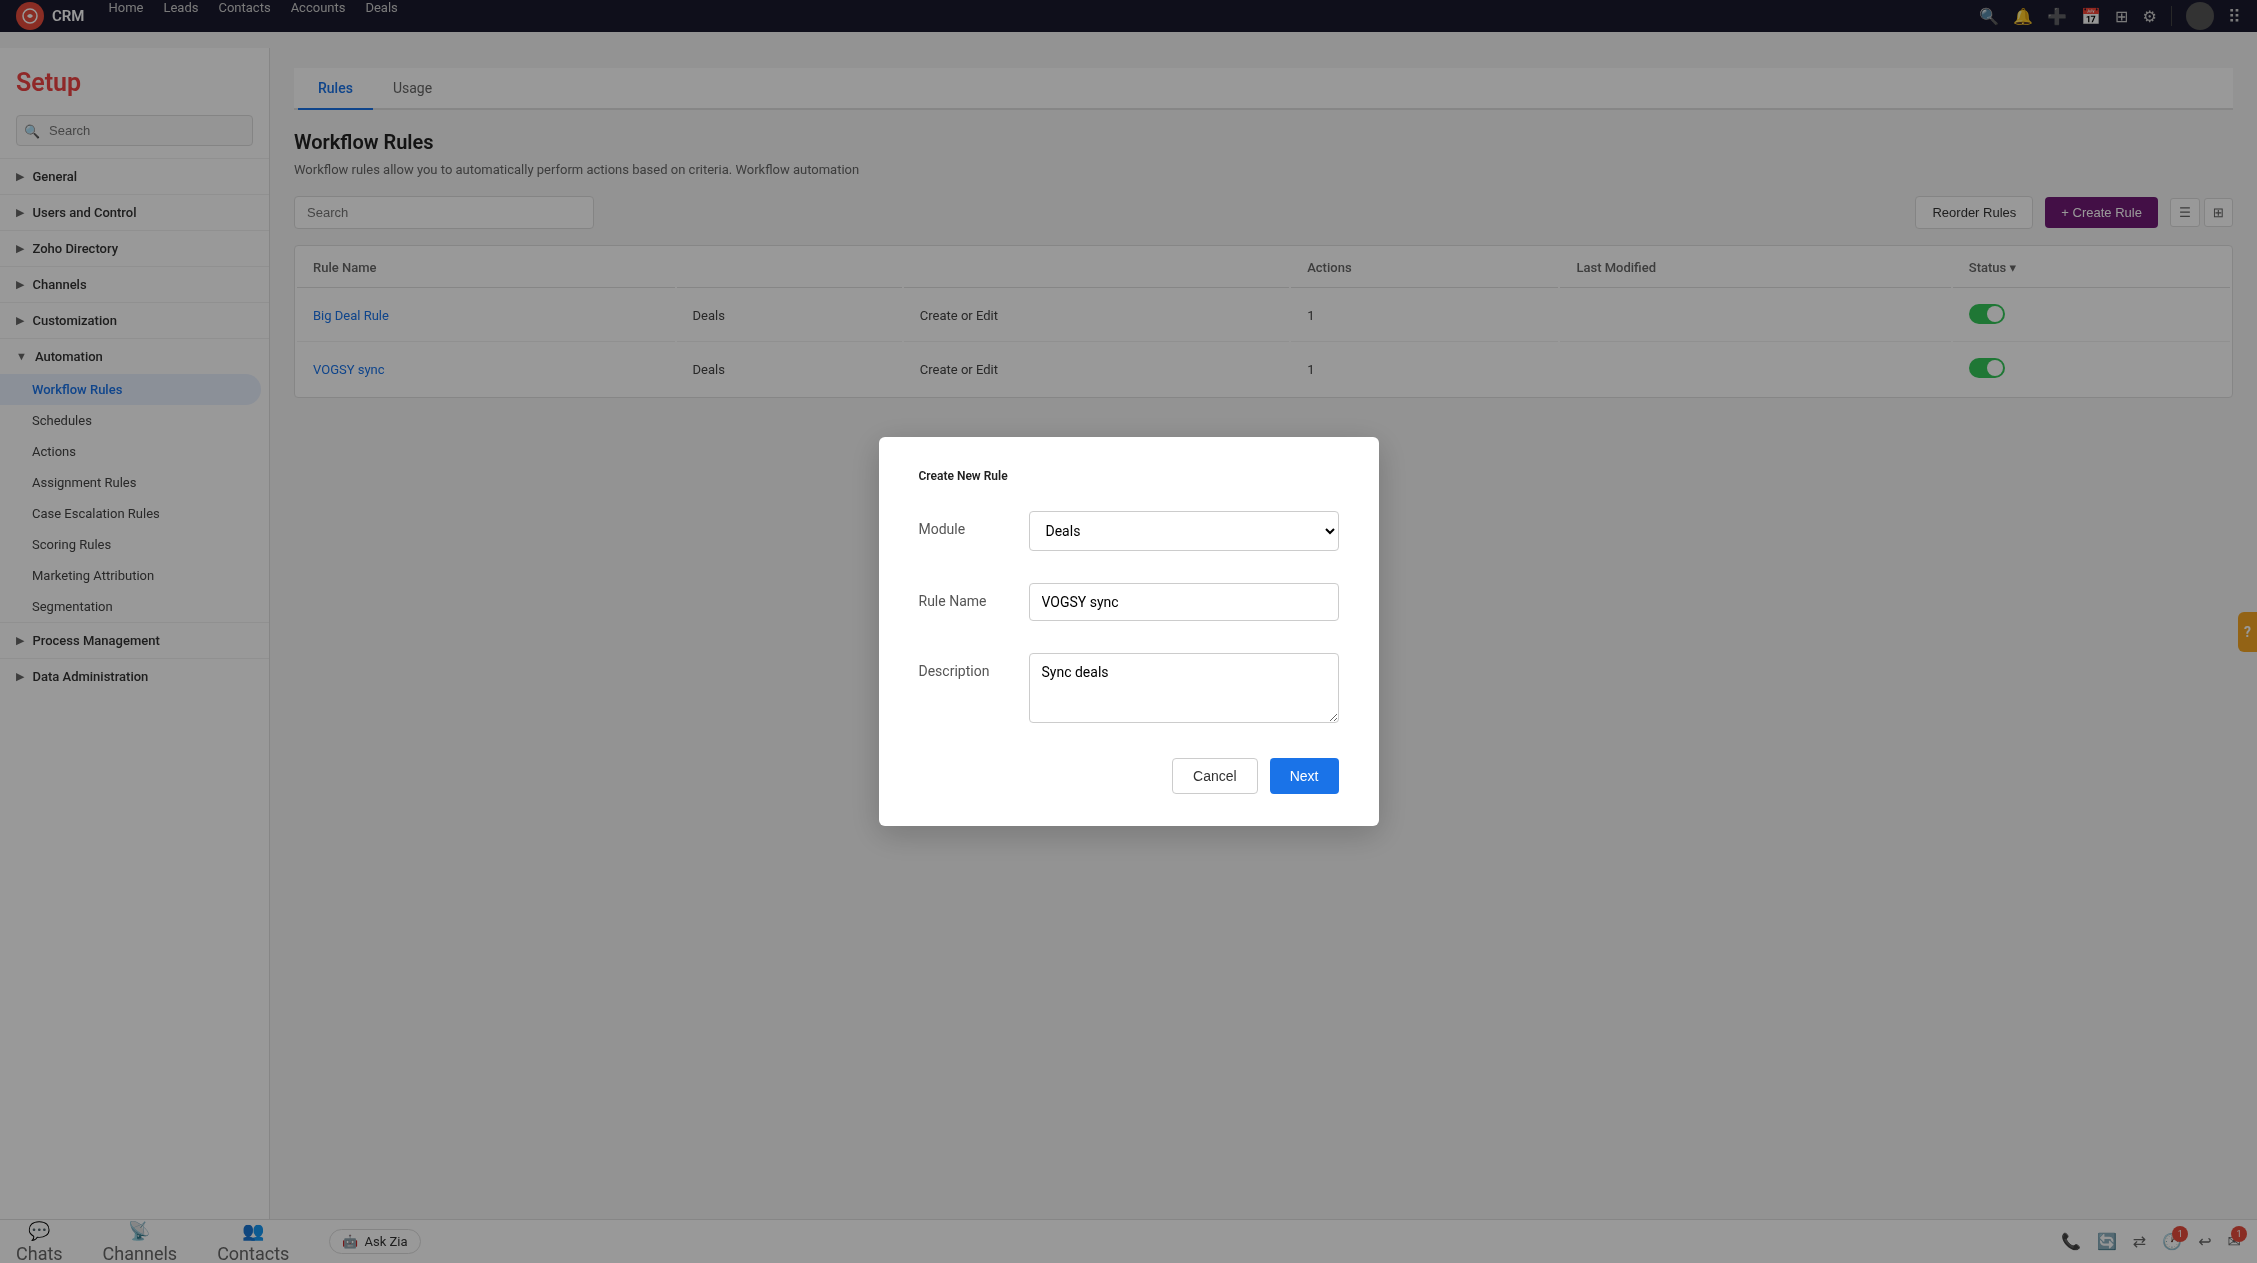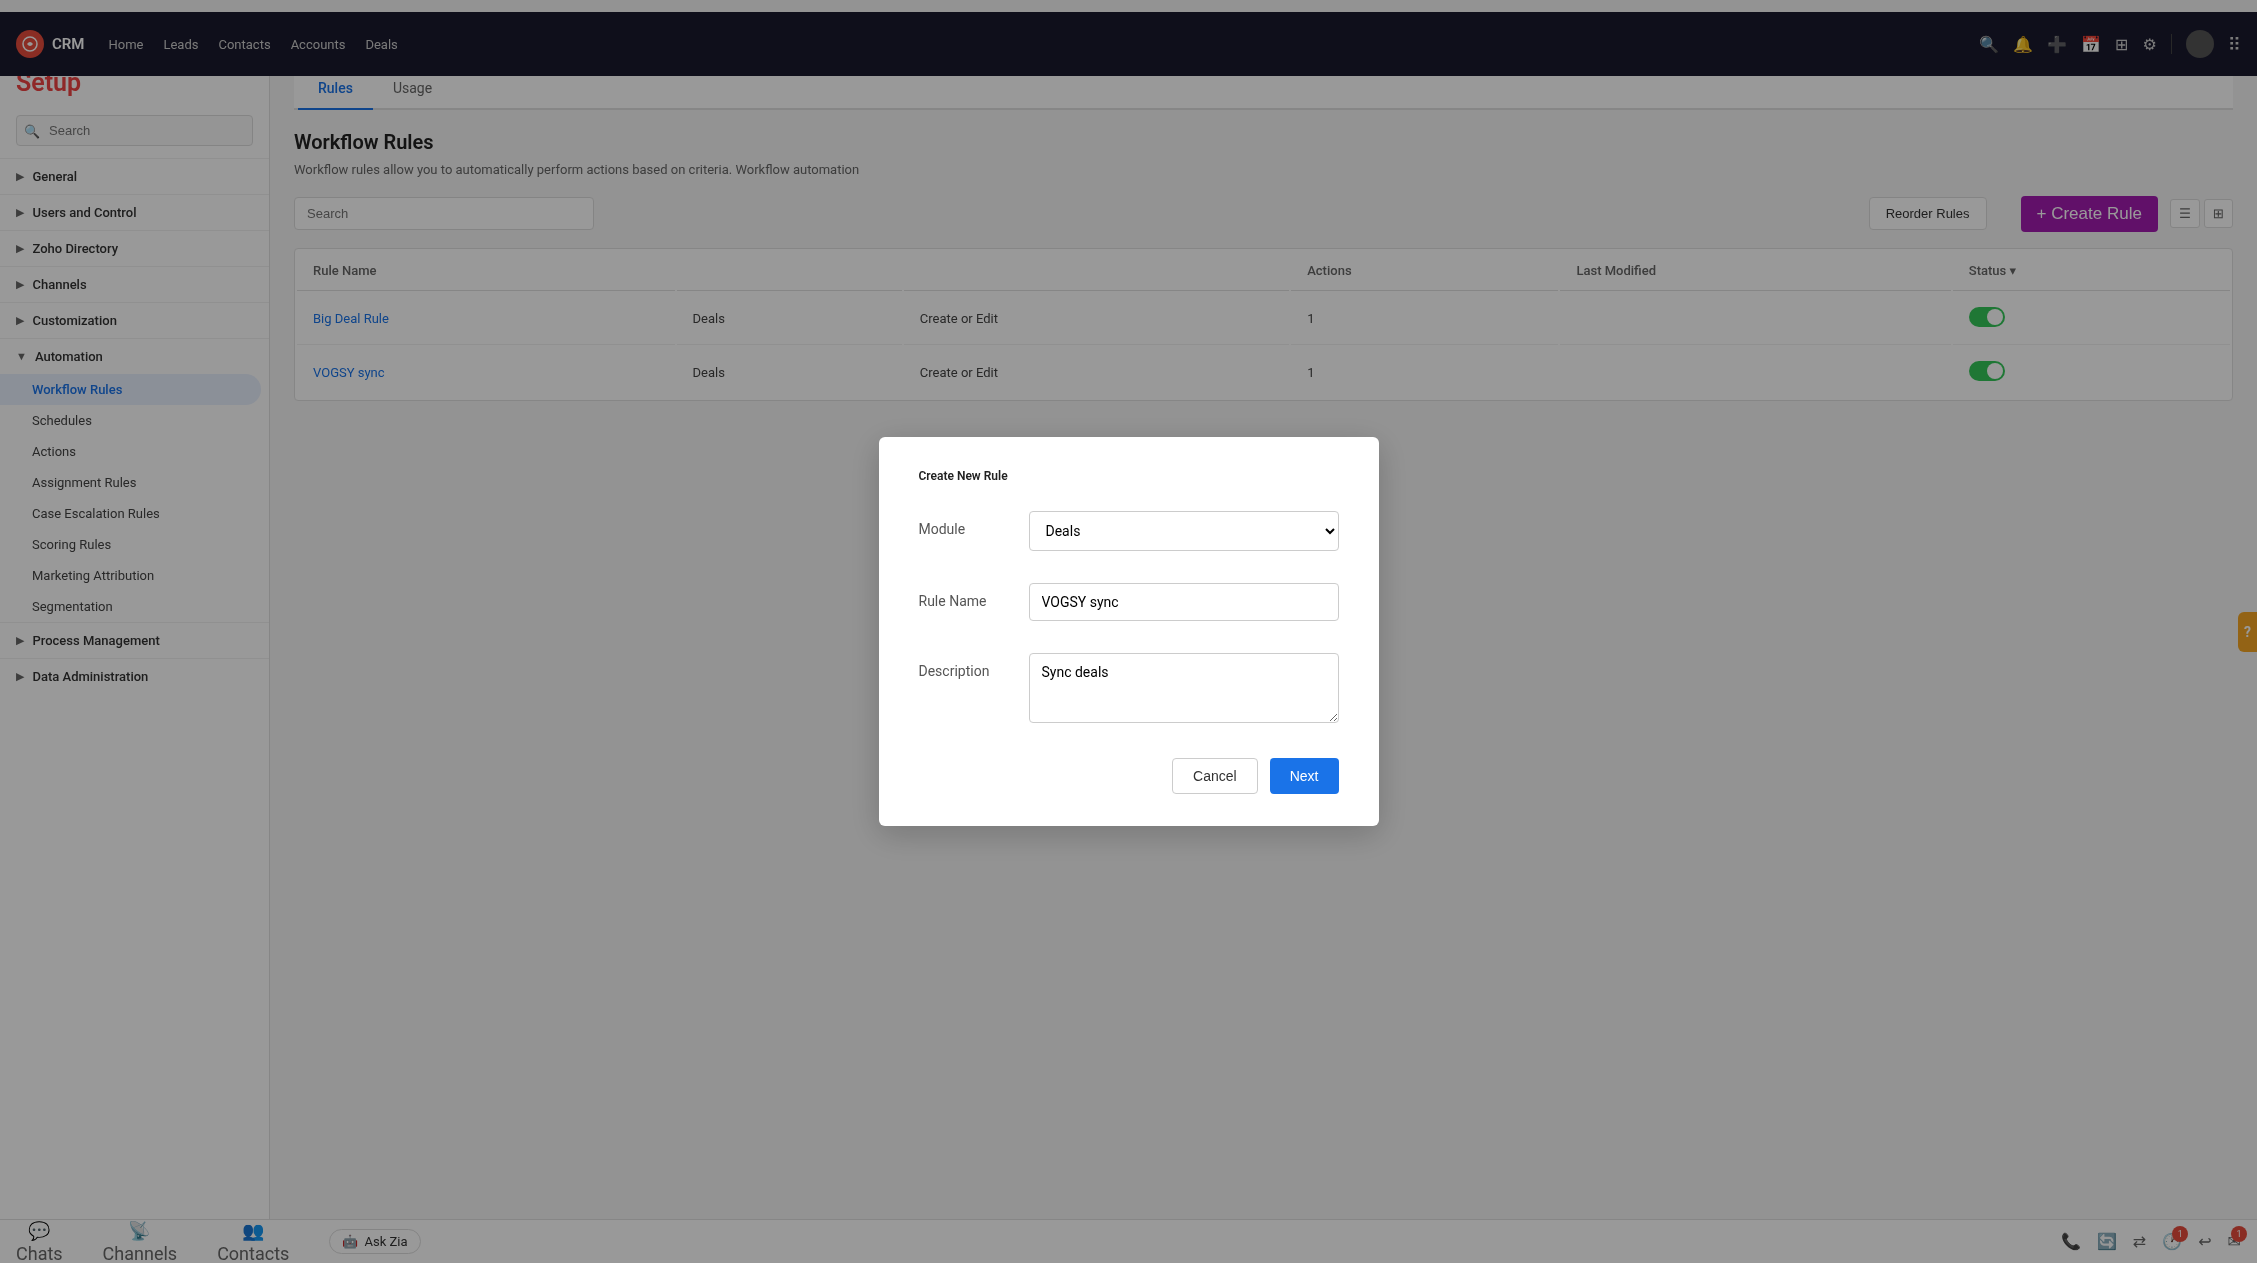--- a/index.html
+++ b/index.html
@@ -1,20 +1,20 @@
 <!DOCTYPE html>
 <html><head>
   <meta charset="utf-8">
   <style>
     * { box-sizing: border-box; margin: 0; padding: 0; }
     body { font-family: -apple-system, BlinkMacSystemFont, 'Segoe UI', Roboto, sans-serif; font-size: 14px; background: #f5f5f5; overflow: hidden; }
 
     
     .topnav {
-      display: flex; align-items: center; background: #1a1a2e; height: 64px; padding: 0 16px; gap: 24px; position: fixed; top: 12px; left: 0; right: 0; z-index: 100;
+      display: flex; background: #1a1a2e; height: 32px; padding: 0 16px; gap: 24px; position: fixed; top: 0; left: 0; right: 0; z-index: 100;
     }
     .topnav-logo { display: flex; align-items: center; gap: 8px; color: #e74c3c; }
     .topnav-logo-icon { width: 28px; height: 28px; background: #e74c3c; border-radius: 50%; display: flex; align-items: center; justify-content: center; color: white; font-size: 12px; font-weight: bold; }
     .topnav-brand { color: white; font-size: 15px; font-weight: 600; }
     .topnav-links { display: flex; gap: 20px; flex: 1; }
     .topnav-link { color: #ccc; font-size: 13px; cursor: pointer; text-decoration: none; }
     .topnav-icons { display: flex; gap: 14px; align-items: center; margin-left: auto; }
     .topnav-icon { color: #ccc; font-size: 16px; cursor: pointer; }
     .topnav-avatar { width: 28px; height: 28px; background: #555; border-radius: 50%; }
     .topnav-divider { width: 1px; height: 20px; background: #444; }
@@ -49,21 +49,21 @@
     
     .page-header { margin-bottom: 16px; }
     .page-title { font-size: 20px; font-weight: 600; color: #222; margin-bottom: 6px; }
     .page-desc { font-size: 13px; color: #666; line-height: 1.5; }
 
     
     .toolbar { display: flex; align-items: center; margin-bottom: 16px; gap: 12px; }
     .search-box { flex: 1; }
     .search-box input { padding: 8px 12px; border: 1px solid #ddd; border-radius: 4px; font-size: 13px; width: 300px; outline: none; }
     .btn-reorder { padding: 8px 16px; border: 1px solid #ddd; background: white; border-radius: 4px; font-size: 13px; cursor: pointer; color: #333; }
-    .btn-create { padding: 8px 16px; background: #a21caf; color: white; border: none; border-radius: 4px; font-size: 17px; cursor: pointer; display: flex; align-items: center; gap: 6px; margin-left: 22px; }
+    .btn-create { padding: 8px 16px; background: #701a75; color: white; border: none; border-radius: 4px; font-size: 13px; cursor: pointer; display: flex; align-items: center; gap: 6px; }
     .view-icons { display: flex; gap: 4px; }
     .view-icon { padding: 6px 8px; border: 1px solid #ddd; background: white; cursor: pointer; color: #666; border-radius: 3px; }
 
     
     .rules-table { width: 100%; background: white; border-radius: 4px; border: 1px solid #e0e0e0; }
     .rules-table th { padding: 12px 16px; text-align: left; font-size: 13px; color: #666; font-weight: 500; border-bottom: 1px solid #e0e0e0; }
     .rules-table td { padding: 14px 16px; font-size: 13px; color: #444; border-bottom: 1px solid #f0f0f0; }
     .rules-table tr:last-child td { border-bottom: none; }
     .rule-link { color: #1a73e8; cursor: pointer; text-decoration: none; }
     .status-sort { cursor: pointer; }

